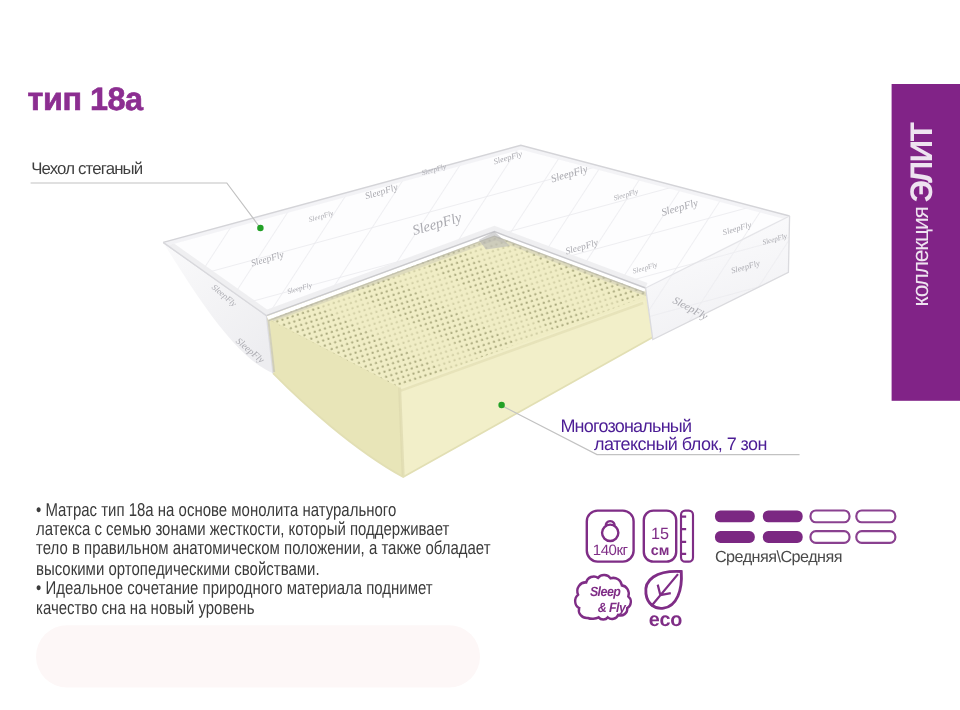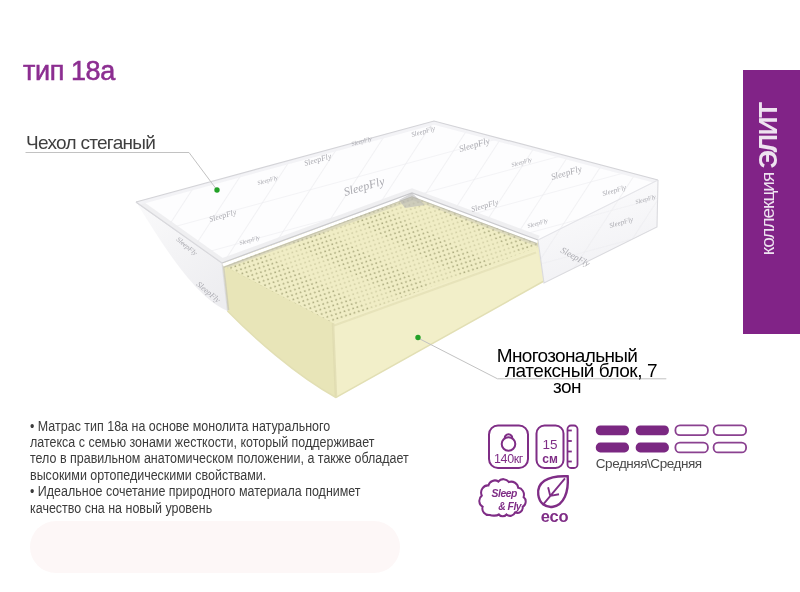--- a/index.html
+++ b/index.html
@@ -165,24 +165,24 @@
     <text x="510" y="510" font-size="11.5" font-weight="bold" fill="#7f2d86" text-anchor="middle" font-style="italic" letter-spacing="-0.5">&amp; Fly</text>
   </g>
 
   <g transform="translate(553,491) scale(1.09) translate(-553,-491)">
     <path d="M566.5,477.5 C547,476.5 538,484 539.5,494.5 C540.5,502 546,506.5 553,505.5 C563,504 567.5,492 566.5,477.5 Z" fill="none" stroke="#7f2d86" stroke-width="2.2"></path>
     <path d="M543.5,504 L564,479.5 M550.5,495.5 L548.5,487.5 M550.5,495.5 L558.5,494" stroke="#7f2d86" stroke-width="1.7" fill="none"></path>
   </g>
   <text x="554.5" y="522" font-size="16.5" font-weight="bold" fill="#7f2d86" text-anchor="middle" letter-spacing="-0.3">eco</text>
 </svg>
 
-<div class="abs" style="left:23px;top:56px;font-size:27px;font-weight:normal;-webkit-text-stroke:0.55px #8c2e91;letter-spacing:-0.4px;color:#8c2e91;">тип 18а</div>
+<div class="abs" style="left:23px;top:68px;font-size:27px;font-weight:bold;-webkit-text-stroke:0.55px #8c2e91;letter-spacing:-0.4px;color:#8c2e91;">тип 18а</div>
 
-<div class="abs" style="left:26px;top:132px;font-size:19px;letter-spacing:-0.7px;color:#3f3f3f;">Чехол стеганый</div>
+<div class="abs" style="left:26px;top:132px;font-size:14px;letter-spacing:-0.7px;color:#3f3f3f;">Чехол стеганый</div>
 
-<div class="abs" style="left:467px;top:348px;width:200px;font-size:19px;color:#000000;text-align:center;line-height:15.4px;"><span style="letter-spacing:-0.65px;">Многозональный</span><br><span style="letter-spacing:-0.45px;margin-left:28px;">латексный блок, 7 зон</span></div>
+<div class="abs" style="left:467px;top:348px;width:200px;font-size:15px;color:#4c1d95;text-align:left;line-height:15.4px;"><span style="letter-spacing:-0.65px;">Многозональный</span><br><span style="letter-spacing:-0.45px;margin-left:28px;">латексный блок, 7 зон</span></div>
 
 <div class="abs" style="left:30px;top:417.5px;font-size:15.5px;color:#3b3b3b;line-height:16.4px;transform:scaleX(0.805);transform-origin:0 0;white-space:nowrap;">• Матрас тип 18а на основе монолита натурального<br>латекса с семью зонами жесткости, который поддерживает<br>тело в правильном анатомическом положении, а также обладает<br>высокими ортопедическими свойствами.<br>• Идеальное сочетание природного материала поднимет<br>качество сна на новый уровень</div>
 
 <div class="abs" style="left:743px;top:70px;width:57px;height:264px;background:#812387;"></div>
 <div class="abs" style="left:739px;top:102px;width:57px;height:154px;display:flex;align-items:center;justify-content:center;">
   <div style="writing-mode:vertical-rl;transform:rotate(180deg);color:#eee3f0;font-size:19px;letter-spacing:-1px;line-height:1;">коллекция <span style="font-size:26px;font-weight:bold;letter-spacing:-1.2px;">ЭЛИТ</span></div>
 </div>
 
 </body></html>

